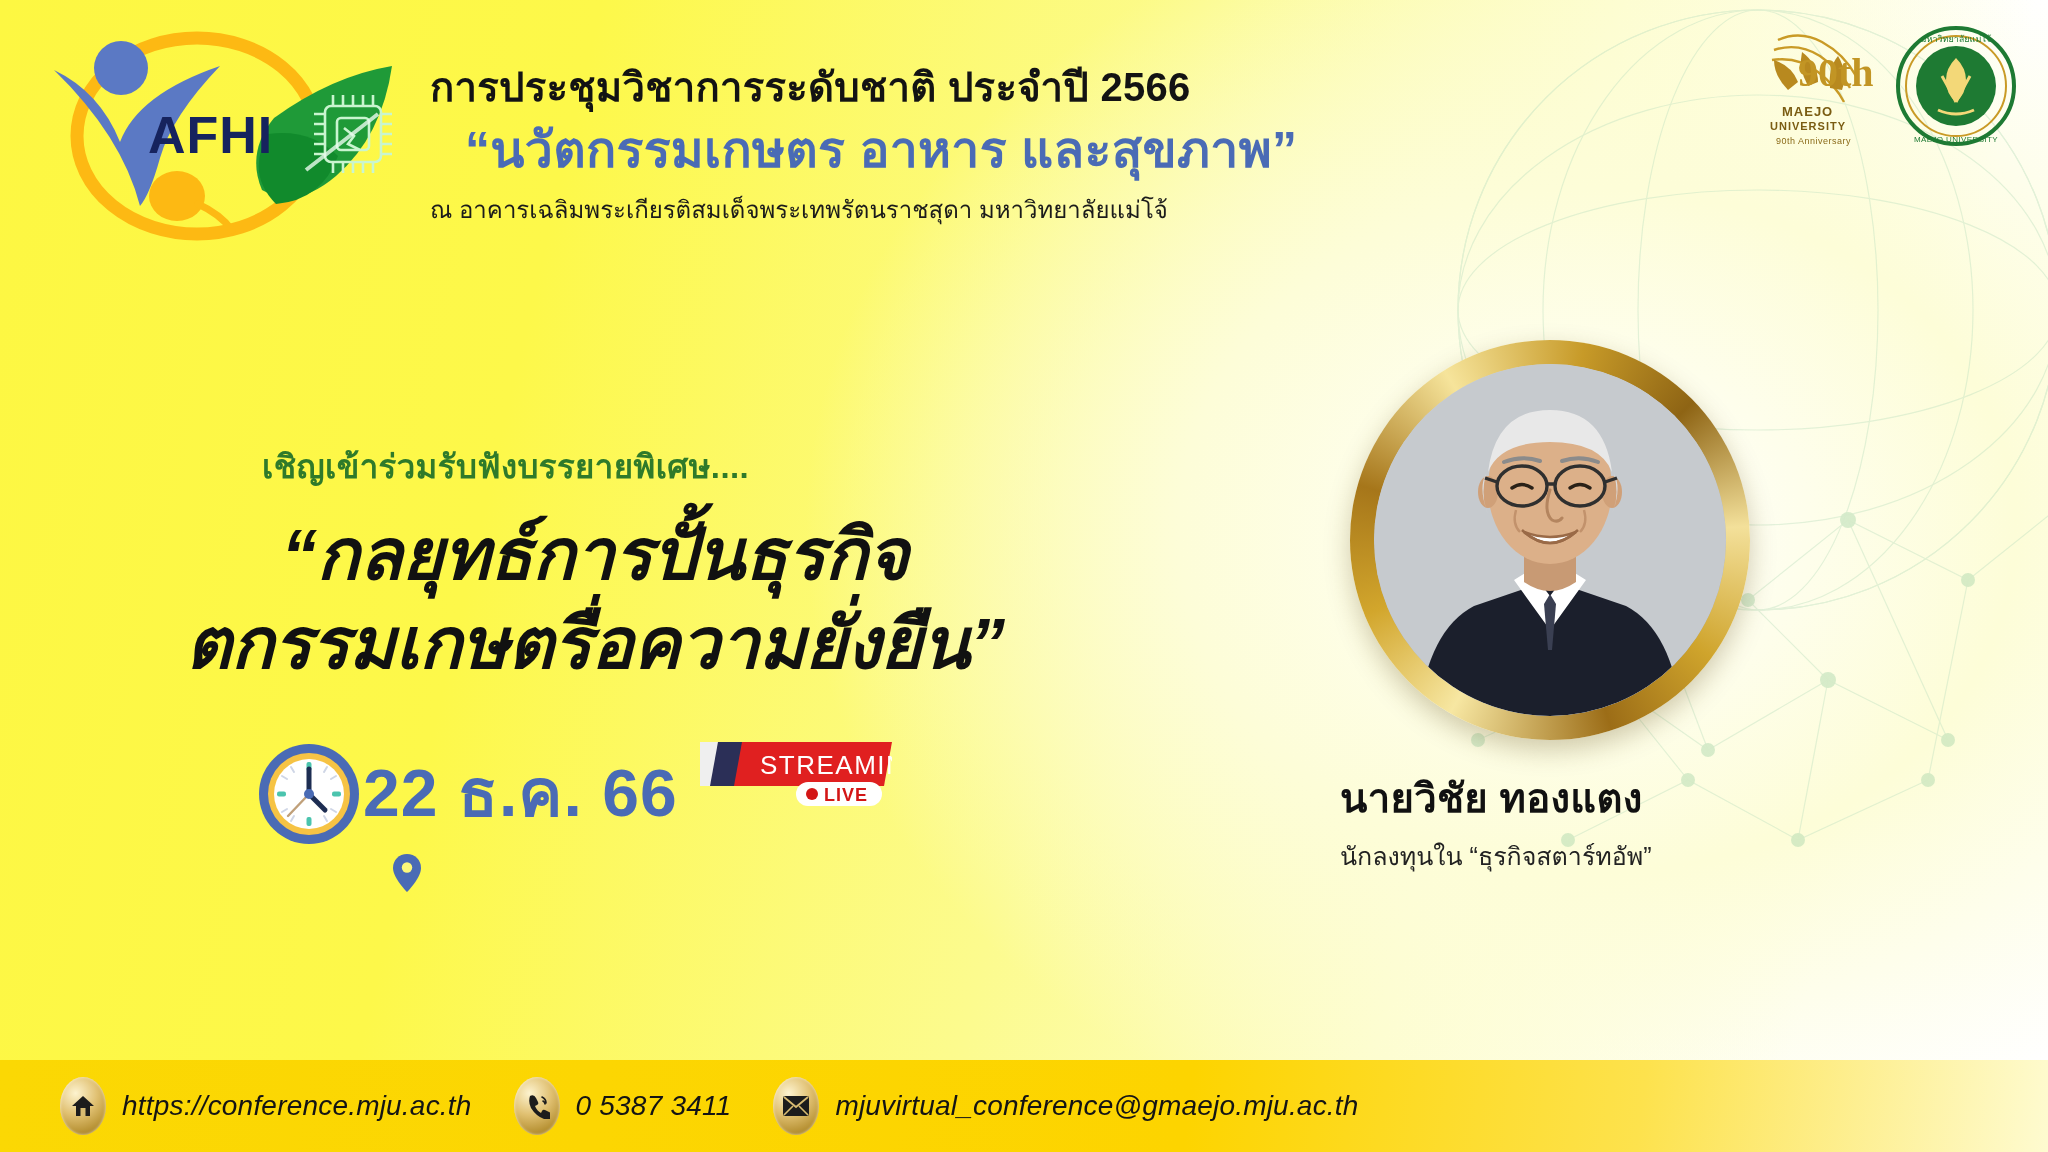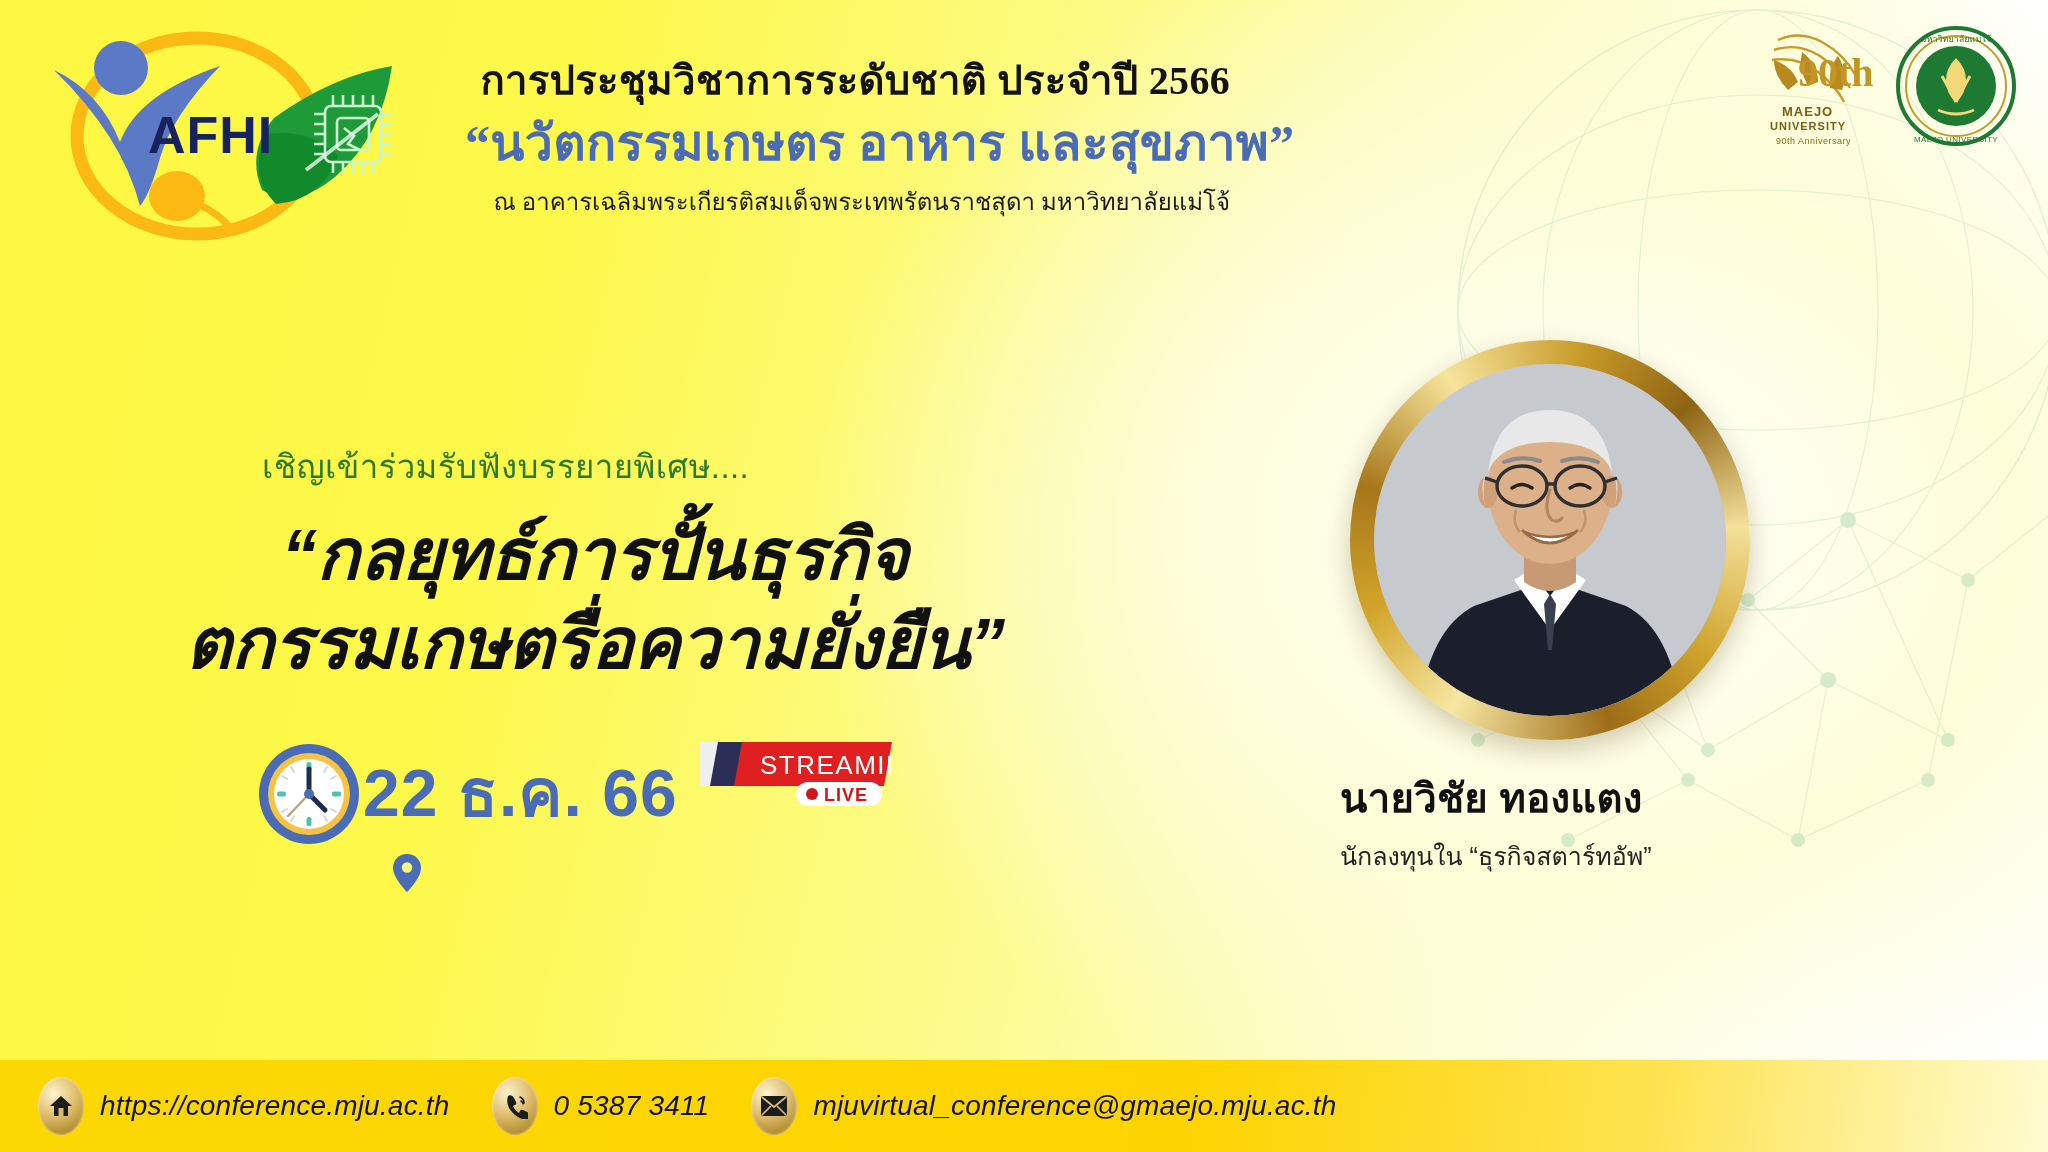--- a/index.html
+++ b/index.html
@@ -21,41 +21,41 @@
   
   #globe-graphic {
     position:absolute; right:-40px; top:-20px; width:760px; height:900px;
     opacity:.5; pointer-events:none;
   }
 
   
   #afhi-logo { position:absolute; left:22px; top:18px; width:400px; height:230px; }
 
   #header-text {
-    position:absolute; left:430px; top:56px; width:800px; text-align:right;font-family:Liberation Serif, serif;
+    position:absolute; left:430px; top:63px; width:800px; text-align:left;
   }
   .h-line1 {
     font-size:40px; font-weight:bold; color:#131313; letter-spacing:.3px;
     line-height:1.24; white-space:nowrap;
   }
   .h-line2 {
     font-size:50px; font-weight:bold; color:#4a6bb5; letter-spacing:.3px;
     line-height:1.26; margin-top:6px; white-space:nowrap;margin-left:35px;
   }
   .h-line3 {
     font-size:24px; color:#1b1b1b; margin-top:12px; line-height:1.3;
     white-space:nowrap;
   }
 
   #mju-logos { position:absolute; right:30px; top:24px; display:flex; gap:18px; align-items:flex-start; }
 
   
   #invite {
     position:absolute; left:262px; top:440px;
-    font-size:33px; color:#2f7a2a; font-weight:400; letter-spacing:.4px;
+    font-size:33px; color:#2f7a2a; font-weight:700; letter-spacing:.4px;
   }
 
   #lecture-title {
     position:absolute; left:150px; top:510px; width:890px; text-align:center;
     color:#111; font-weight:bold; font-style:italic;
     font-size:71px; line-height:1.26; letter-spacing:-.5px;
   }
 
   #datetime-block { position:absolute; left:255px; top:740px; width:760px; }
   #date-row { display:flex; }
@@ -92,21 +92,21 @@
   }
   #speaker-name {
     margin-top:26px; font-size:40px; font-weight:bold; color:#111; letter-spacing:.3px;
   }
   #speaker-role { margin-top:6px; font-size:25px; color:#222; }
 
   
   #footer {
     position:absolute; left:0; bottom:0; width:100%; height:92px;
     background:linear-gradient(97deg,#fbd804 0%,#fdd400 58%,#fde24d 80%,#fefbd0 100%);
-    display:flex; align-items:center; padding-left:38px; gap:42px;
+    display:flex; align-items:center; padding-left:60px; gap:42px;
   }
   .foot-item { display:flex; align-items:center; gap:16px; }
   .foot-badge {
     width:46px; height:58px; border-radius:50%/50%;
     background:radial-gradient(circle at 34% 28%, #fdf3cf 0%, #e0c071 42%, #b99437 74%, #8f6f1f 100%);
     display:flex; align-items:center; justify-content:center; flex:none;
     box-shadow:inset 0 0 3px rgba(255,255,255,.7);
   }
   .foot-text {
     font-size:28px; font-style:italic; color:#141414; letter-spacing:.2px; white-space:nowrap;

